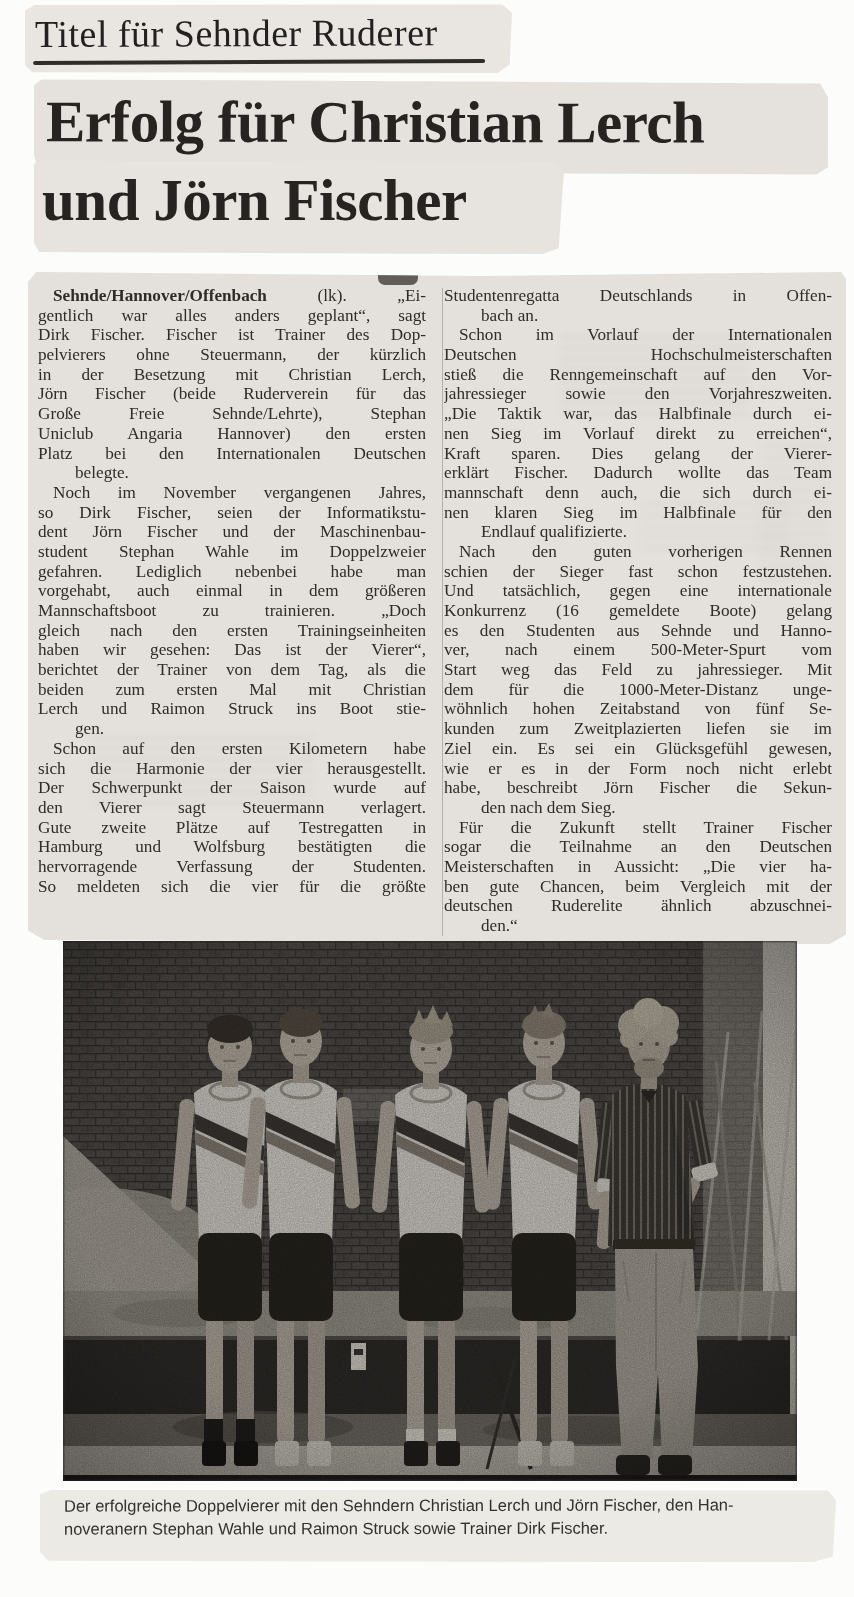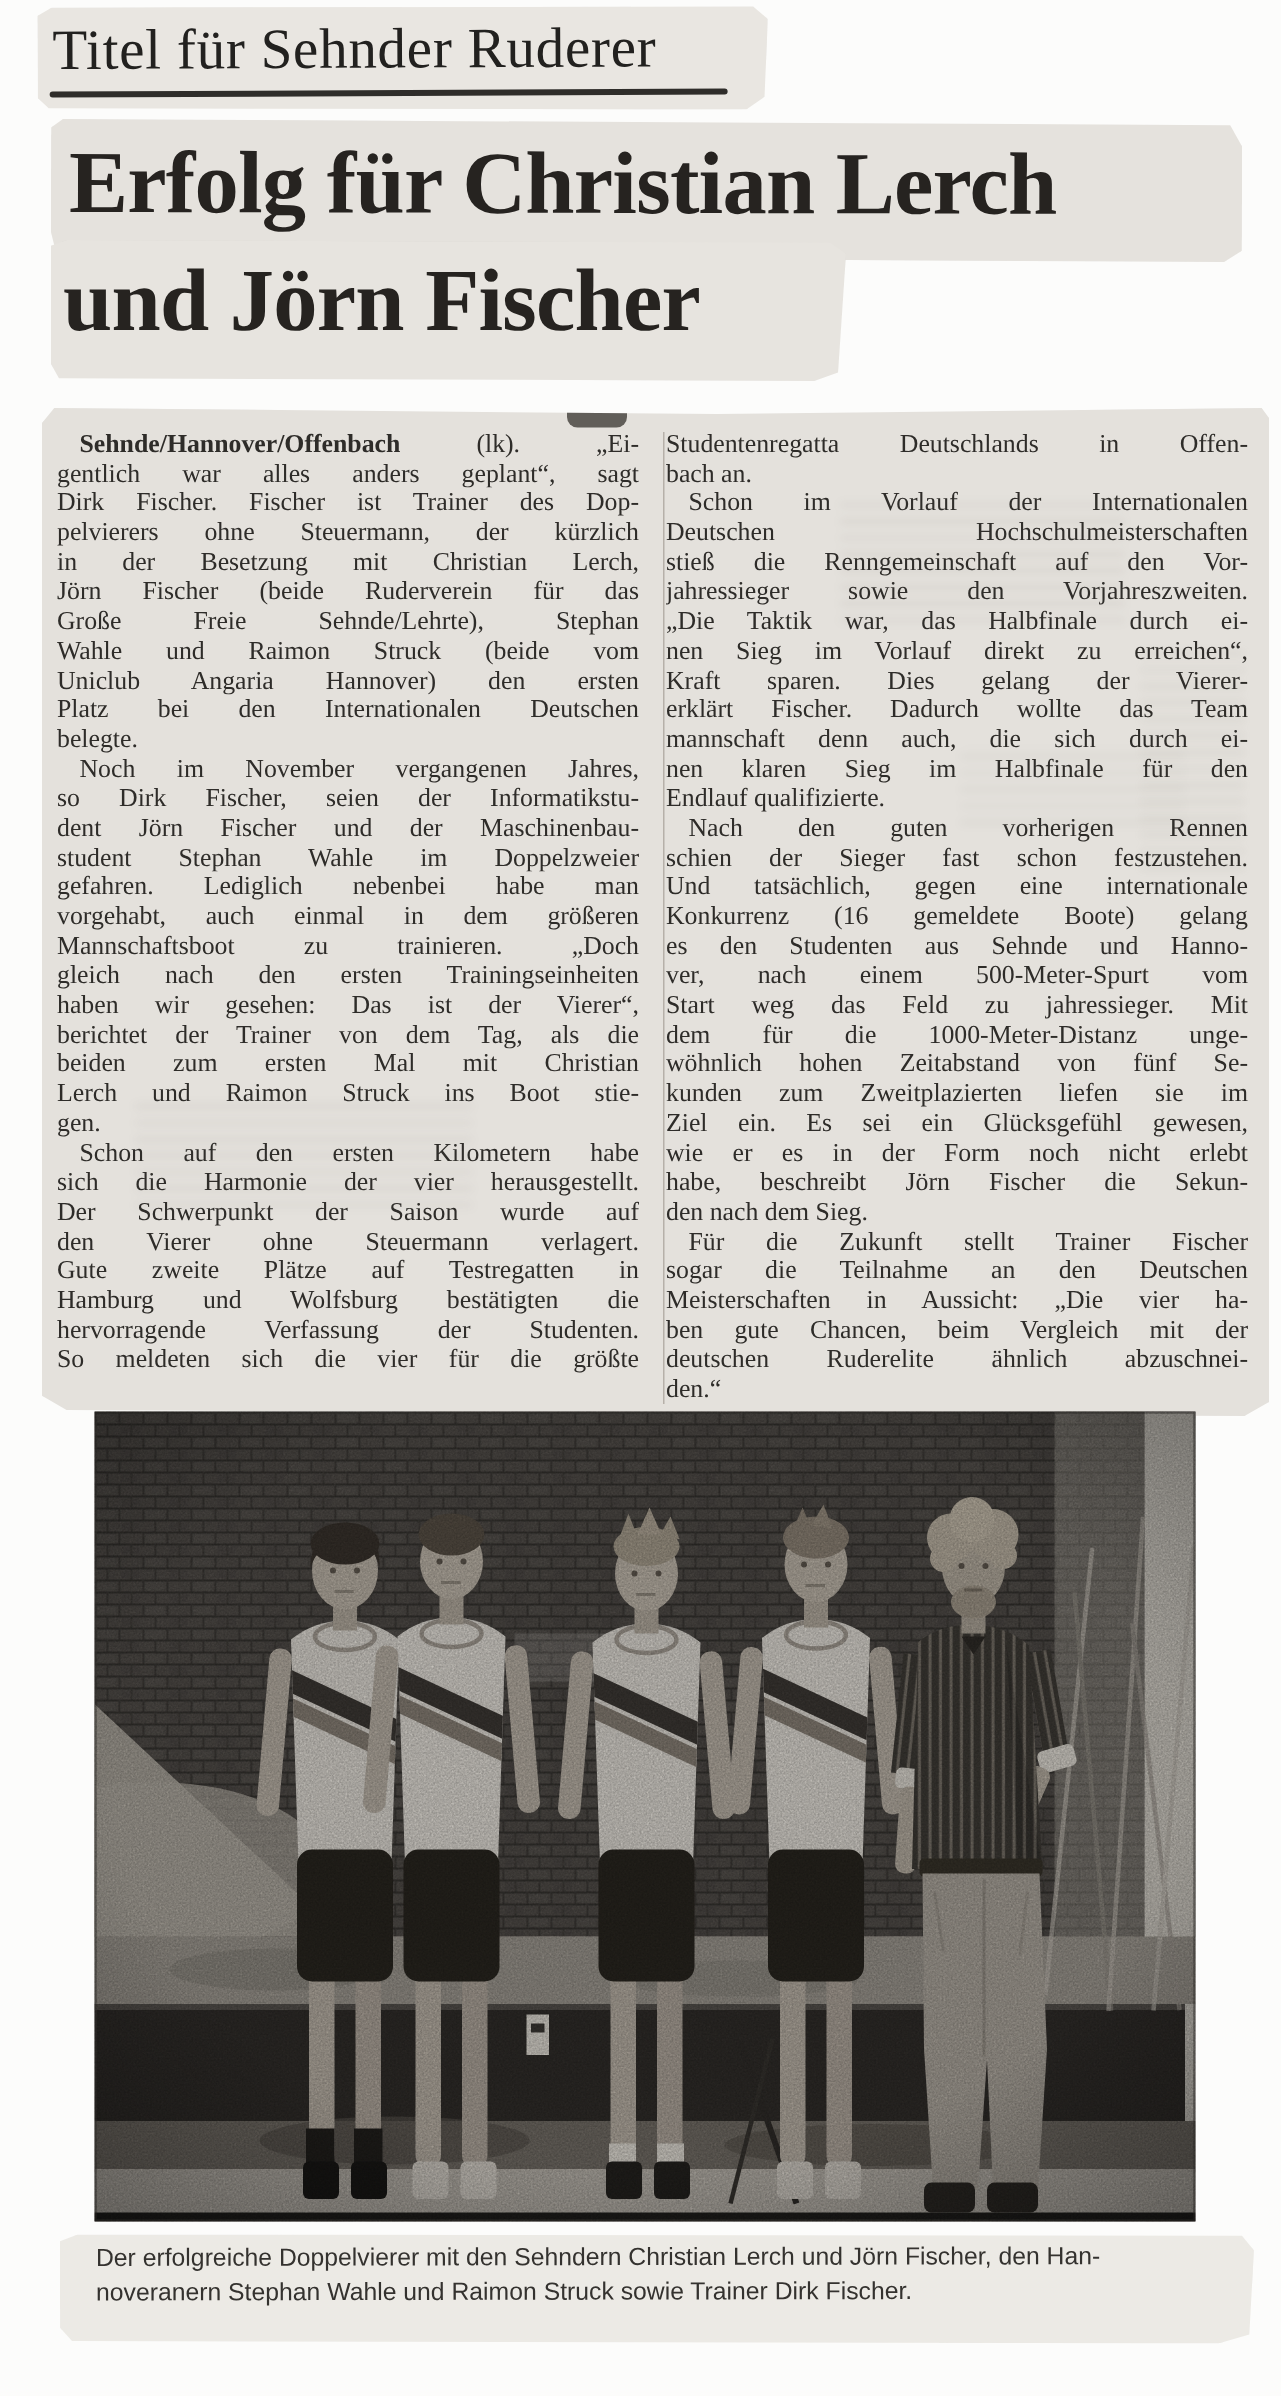--- a/index.html
+++ b/index.html
@@ -20,21 +20,21 @@
   #headline-strip-2{left:34px;top:160px;width:530px;height:94px;background:#e7e4df;
     clip-path:polygon(0 4%,2% 0,98% 2%,100% 10%,99% 94%,96% 100%,1% 98%,0 88%);}
   #headline-text-2{position:absolute;left:8px;top:6px;font-size:59px;font-weight:bold;color:#262320;
     letter-spacing:-0.5px;white-space:nowrap;}
   
   #article-paper{left:28px;top:272px;width:818px;height:672px;background:#e4e1dc;
     clip-path:polygon(0 1.5%,1% 0,55% 0.6%,99.4% 0,100% 1%,100% 98.6%,98% 100%,2% 99.4%,0 98%);}
   #columns{position:absolute;left:10px;top:14px;display:flex;gap:18px;}
   .col{width:388px;font-size:17.2px;line-height:19.7px;color:#2e2c29;}
   .tl{height:19.7px;overflow:hidden;text-align:justify;text-align-last:justify;}
-  .tl.end{text-align-last:left;}
+  .tl.end{text-align-last:left;margin-left:37px;}
   .tl.ind{text-indent:15px;}
   .tl b{font-weight:bold;}
   #column-rule{position:absolute;left:414px;top:16px;width:1px;height:648px;background:#8f897f;opacity:0.55;}
   #torn-fragment{position:absolute;left:350px;top:0px;width:40px;height:13px;background:#4a4742;
     border-radius:0 0 7px 7px;opacity:0.85;}
   
   #caption-strip{left:40px;top:1489px;width:796px;height:74px;background:#eceae5;transform:rotate(-0.1deg);
     clip-path:polygon(0 6%,1.5% 0,99% 3%,100% 16%,99.6% 92%,97% 100%,1% 96%,0 84%);}
   .caption-line{position:absolute;left:24px;font-family:"Liberation Sans", sans-serif;font-size:16.5px;
     color:#34322f;white-space:nowrap;}
@@ -71,41 +71,40 @@
     <div id="torn-fragment"></div>
     <div id="columns">
       <div class="col" id="col-left">
           <div class="tl ind"><b>Sehnde/Hannover/Offenbach</b> (lk). „Ei-</div>
           <div class="tl">gentlich war alles anders geplant“, sagt</div>
           <div class="tl">Dirk Fischer. Fischer ist Trainer des Dop-</div>
           <div class="tl">pelvierers ohne Steuermann, der kürzlich</div>
           <div class="tl">in der Besetzung mit Christian Lerch,</div>
           <div class="tl">Jörn Fischer (beide Ruderverein für das</div>
           <div class="tl">Große Freie Sehnde/Lehrte), Stephan</div>
-          <div class="tl">Wahle und Raimon Struck (beide vom</div>
           <div class="tl">Uniclub Angaria Hannover) den ersten</div>
           <div class="tl">Platz bei den Internationalen Deutschen</div>
           <div class="tl end">belegte.</div>
           <div class="tl ind">Noch im November vergangenen Jahres,</div>
           <div class="tl">so Dirk Fischer, seien der Informatikstu-</div>
           <div class="tl">dent Jörn Fischer und der Maschinenbau-</div>
           <div class="tl">student Stephan Wahle im Doppelzweier</div>
           <div class="tl">gefahren. Lediglich nebenbei habe man</div>
           <div class="tl">vorgehabt, auch einmal in dem größeren</div>
           <div class="tl">Mannschaftsboot zu trainieren. „Doch</div>
           <div class="tl">gleich nach den ersten Trainingseinheiten</div>
           <div class="tl">haben wir gesehen: Das ist der Vierer“,</div>
           <div class="tl">berichtet der Trainer von dem Tag, als die</div>
           <div class="tl">beiden zum ersten Mal mit Christian</div>
           <div class="tl">Lerch und Raimon Struck ins Boot stie-</div>
           <div class="tl end">gen.</div>
           <div class="tl ind">Schon auf den ersten Kilometern habe</div>
           <div class="tl">sich die Harmonie der vier herausgestellt.</div>
           <div class="tl">Der Schwerpunkt der Saison wurde auf</div>
-          <div class="tl">den Vierer ohne Steuermann verlagert.</div>
+          <div class="tl">den Vierer sagt Steuermann verlagert.</div>
           <div class="tl">Gute zweite Plätze auf Testregatten in</div>
           <div class="tl">Hamburg und Wolfsburg bestätigten die</div>
           <div class="tl">hervorragende Verfassung der Studenten.</div>
           <div class="tl">So meldeten sich die vier für die größte</div>
         </div>
       <div class="col" id="col-right">
           <div class="tl">Studentenregatta Deutschlands in Offen-</div>
           <div class="tl end">bach an.</div>
           <div class="tl ind">Schon im Vorlauf der Internationalen</div>
           <div class="tl">Deutschen Hochschulmeisterschaften</div>

